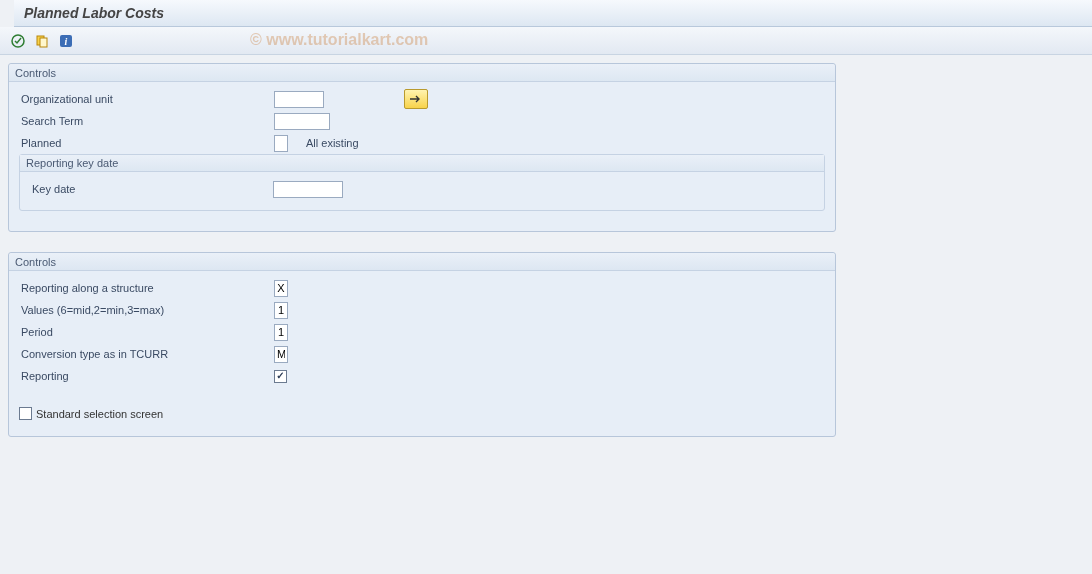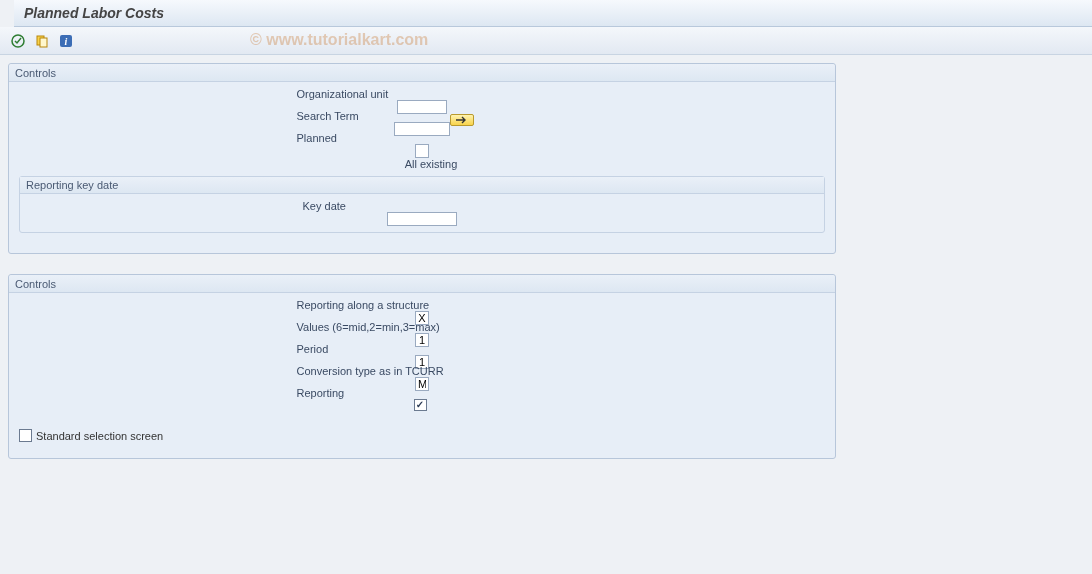--- a/index.html
+++ b/index.html
@@ -67,21 +67,20 @@
     background: linear-gradient(#eaf0f8,#dde7f2);
     border-radius: 3px 3px 0 0;
   }
   .group-body {
     padding: 6px 10px 10px 10px;
   }
   .row {
     display: flex;
     align-items: center;
     height: 22px;
-    flex-direction: column;
   }
   .label-col {
     width: 255px;
     color: #3a4a63;
     padding-left: 2px;
   }
   .input-text {
     height: 17px;
     border: 1px solid #9aaac0;
     background: #fff;
@@ -95,21 +94,21 @@
   .yellow-btn {
     width: 24px; height: 20px;
     margin-left: 80px;
     background: linear-gradient(#fff3b0,#f8d34b);
     border:1px solid #b99a2e;
     display:inline-flex; align-items:center; justify-content:center;
     cursor:pointer;
     border-radius:2px;
   }
   .subgroup {
-    margin-top: 22px;
+    margin-top: 0;
     border: 1px solid #c5d2e3;
     border-radius: 3px;
     background: #e7eef7;
   }
   .subgroup-title {
     font-size: 11px;
     color:#4a5a73;
     padding: 2px 6px;
     border-bottom: 1px solid #c5d2e3;
     background: linear-gradient(#eaf0f8,#dde7f2);

